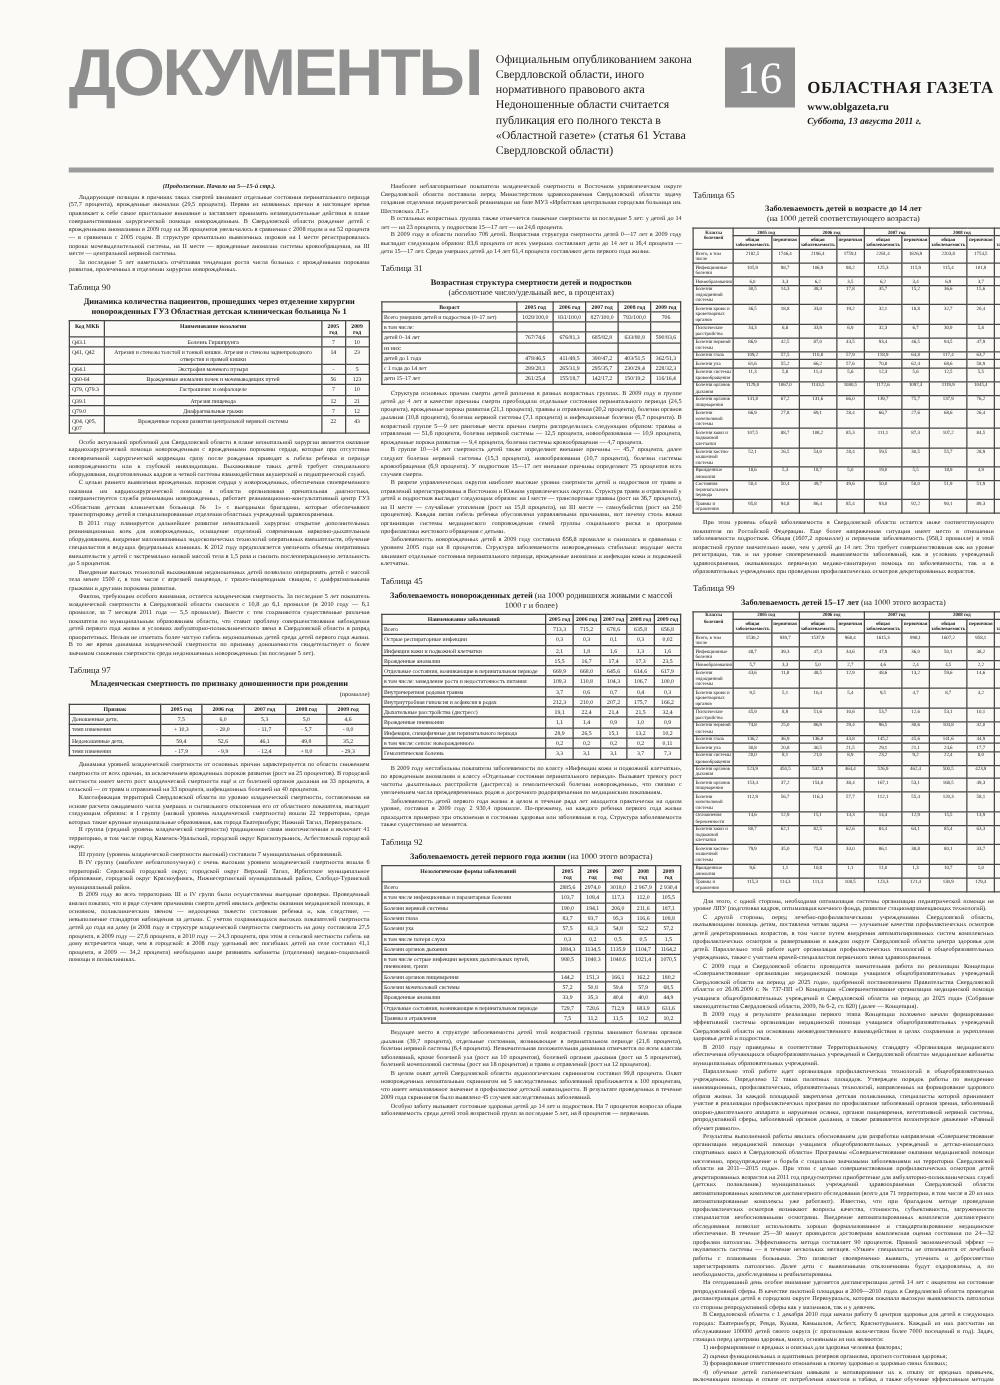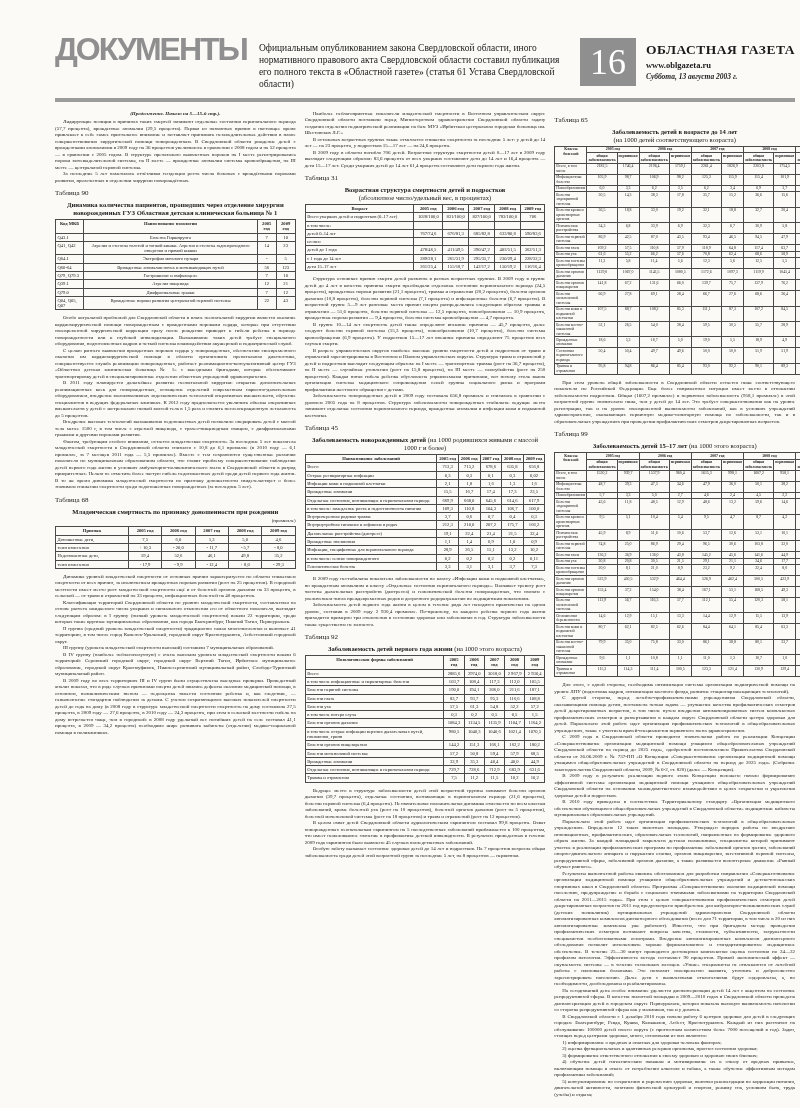--- a/index.html
+++ b/index.html
@@ -1,24 +1,24 @@
 <!DOCTYPE html>
 <html><head>
 <meta charset="utf-8">
 <style>
   html,body{margin:0;padding:0;}
   body{width:800px;height:1108px;background:#fbfaf7;overflow:hidden;font-family:"Liberation Serif",serif;color:#1b1b1b;}
   .masthead{display:flex;align-items:flex-start;gap:12px;margin:34px 5px 0 55px;}
-  .doc-title{font-family:"Liberation Sans",sans-serif;font-weight:bold;font-size:32px;line-height:.95;color:#8f8f8f;letter-spacing:-2px;flex:0 0 auto;}
+  .doc-title{font-family:"Liberation Sans",sans-serif;font-weight:bold;font-size:53px;line-height:.95;color:#8f8f8f;letter-spacing:-2px;flex:0 0 auto;}
   .official-note{flex:1;font-size:9.5px;line-height:1.28;padding-top:8px;max-width:335px;}
   .official-note .b{font-weight:normal;margin-top:36px;}
   .mast-right{display:flex;gap:10px;margin-left:auto;padding-top:4px;}
   .page-num{width:56px;height:48px;background:#8f8f8f;color:#fff;font-size:36px;display:flex;align-items:center;justify-content:center;}
   .paper-info{padding-top:4px;}
-  .paper-name{font-weight:bold;font-size:13.5px;letter-spacing:.5px;}
+  .paper-name{font-weight:bold;font-size:13.5px;letter-spacing:.5px;margin-top:20px;}
   .paper-site{font-size:8.5px;margin-top:2px;font-weight:bold;}
   .paper-date{font-size:7.5px;font-weight:bold;font-style:italic;margin-top:2px;}
   .rule{height:4px;background:#9c9c9c;margin:7px 5px 9px 55px;}
   .cols{display:flex;gap:9px;margin:0 5px 0 55px;}
   .col{flex:1;min-width:0;font-size:5px;line-height:1.3;text-align:justify;}
   .col p{margin:0;text-indent:8px;}
   .cont-note{text-align:center;font-weight:bold;font-style:italic;margin-bottom:2px;}
   .tbl-label{font-size:7px;margin:5px 0 3px;text-indent:0;}
   .tbl-title{text-align:center;font-size:6.6px;line-height:1.2;margin:0 0 2px;text-indent:0;}
   .tbl-title .b{font-weight:bold;}
@@ -29,27 +29,27 @@
   td{text-align:center;}
   td.lbl{text-align:left;}
   .wide table{font-size:3.9px;}
   .wide th,.wide td{padding:.5px 1px;}
 </style>
 </head>
 <body>
 
 <div class="masthead">
   <div class="doc-title">ДОКУМЕНТЫ</div>
-  <div class="official-note"><span>Официальным опубликованием закона Свердловской области, иного нормативного правового акта  Свердловской области составил публикация его полного текста в «Областной газете» </span><span class="b">(статья 61 Устава Свердловской области)</span></div>
+  <div class="official-note"><span>Официальным опубликованием закона Свердловской области, иного нормативного правового акта  Недоношенные области считается публикация его полного текста в «Областной газете» </span><span class="b">(статья 61 Устава Свердловской области)</span></div>
   <div class="mast-right">
     <div class="page-num">16</div>
     <div class="paper-info">
       <div class="paper-name">ОБЛАСТНАЯ ГАЗЕТА</div>
       <div class="paper-site">www.oblgazeta.ru</div>
-      <div class="paper-date">Суббота, 13 августа 2003 г.</div>
+      <div class="paper-date">Суббота, 13 августа 2011 г.</div>
     </div>
   </div>
 </div>
 <div class="rule"></div>
 
 <div class="cols">
 
   <div class="col">
     <div class="cont-note">(Продолжение. Начало на 5—15-й стр.).</div>
     <div>
@@ -120,21 +120,21 @@
           </tbody>
         </table>
       </div>
     <div>
         <p>Особо актуальной проблемой для Свердловской области в плане неонатальной хирургии является оказание кардиохирургической помощи новорожденным с врожденными пороками сердца, которые при отсутствии своевременной хирургической коррекции сразу после рождения приводят к гибели ребенка в периоде новорожденности или к глубокой инвалидизации. Выхаживание таких детей требует специального оборудования, подготовленных кадров и четкой системы взаимодействия акушерской и педиатрической служб.</p>
         <p>С целью раннего выявления врожденных пороков сердца у новорожденных, обеспечения своевременного оказания им кардиохирургической помощи в области организована пренатальная диагностика, совершенствуется служба реанимации новорожденных, работает реанимационно-консультативный центр ГУЗ «Областная детская клиническая больница № 1» с выездными бригадами, которые обеспечивают транспортировку детей в специализированные отделения областных учреждений здравоохранения.</p>
         <p>В 2011 году планируется дальнейшее развитие неонатальной хирургии: открытие дополнительных реанимационных коек для новорожденных, оснащение отделений современным наркозно-дыхательным оборудованием, внедрение малоинвазивных эндоскопических технологий оперативных вмешательств, обучение специалистов в ведущих федеральных клиниках. К 2012 году предполагается увеличить объемы оперативных вмешательств у детей с экстремально низкой массой тела в 1,5 раза и снизить послеоперационную летальность до 5 процентов.</p>
         <p>Внедрение высоких технологий выхаживания недоношенных детей позволило оперировать детей с массой тела менее 1500 г, в том числе с атрезией пищевода, с трахео-пищеводным свищом, с диафрагмальными грыжами и другими пороками развития.</p>
         <p>Фактом, требующим особого внимания, остается младенческая смертность. За последние 5 лет показатель младенческой смертности в Свердловской области снизился с 10,8 до 6,1 промилле (в 2010 году — 6,1 промилле, за 7 месяцев 2011 года — 5,5 промилле). Вместе с тем сохраняются существенные различия показателя по муниципальным образованиям области, что ставит проблему совершенствования наблюдения детей первого года жизни в условиях амбулаторно-поликлинического звена в Свердловской области в разряд приоритетных. Нельзя не отметить более частую гибель недоношенных детей среди детей первого года жизни. В то же время динамика младенческой смертности по признаку доношенности свидетельствует о более значимом снижении смертности среди недоношенных новорожденных (за последние 5 лет).</p>
       </div>
-    <div class="tbl-label">Таблица 68</div>
+    <div class="tbl-label">Таблица 97</div>
     <div class="tbl-title"><span class="b">Младенческая смертность по признаку доношенности при рождении</span></div>
     <div class="tbl-unit">(промилле)</div>
     <div>
         <table>
           <thead>
             <tr>
               <th>Признак</th>
               <th>2005 год</th>
               <th>2006 год</th>
               <th>2007 год</th>

